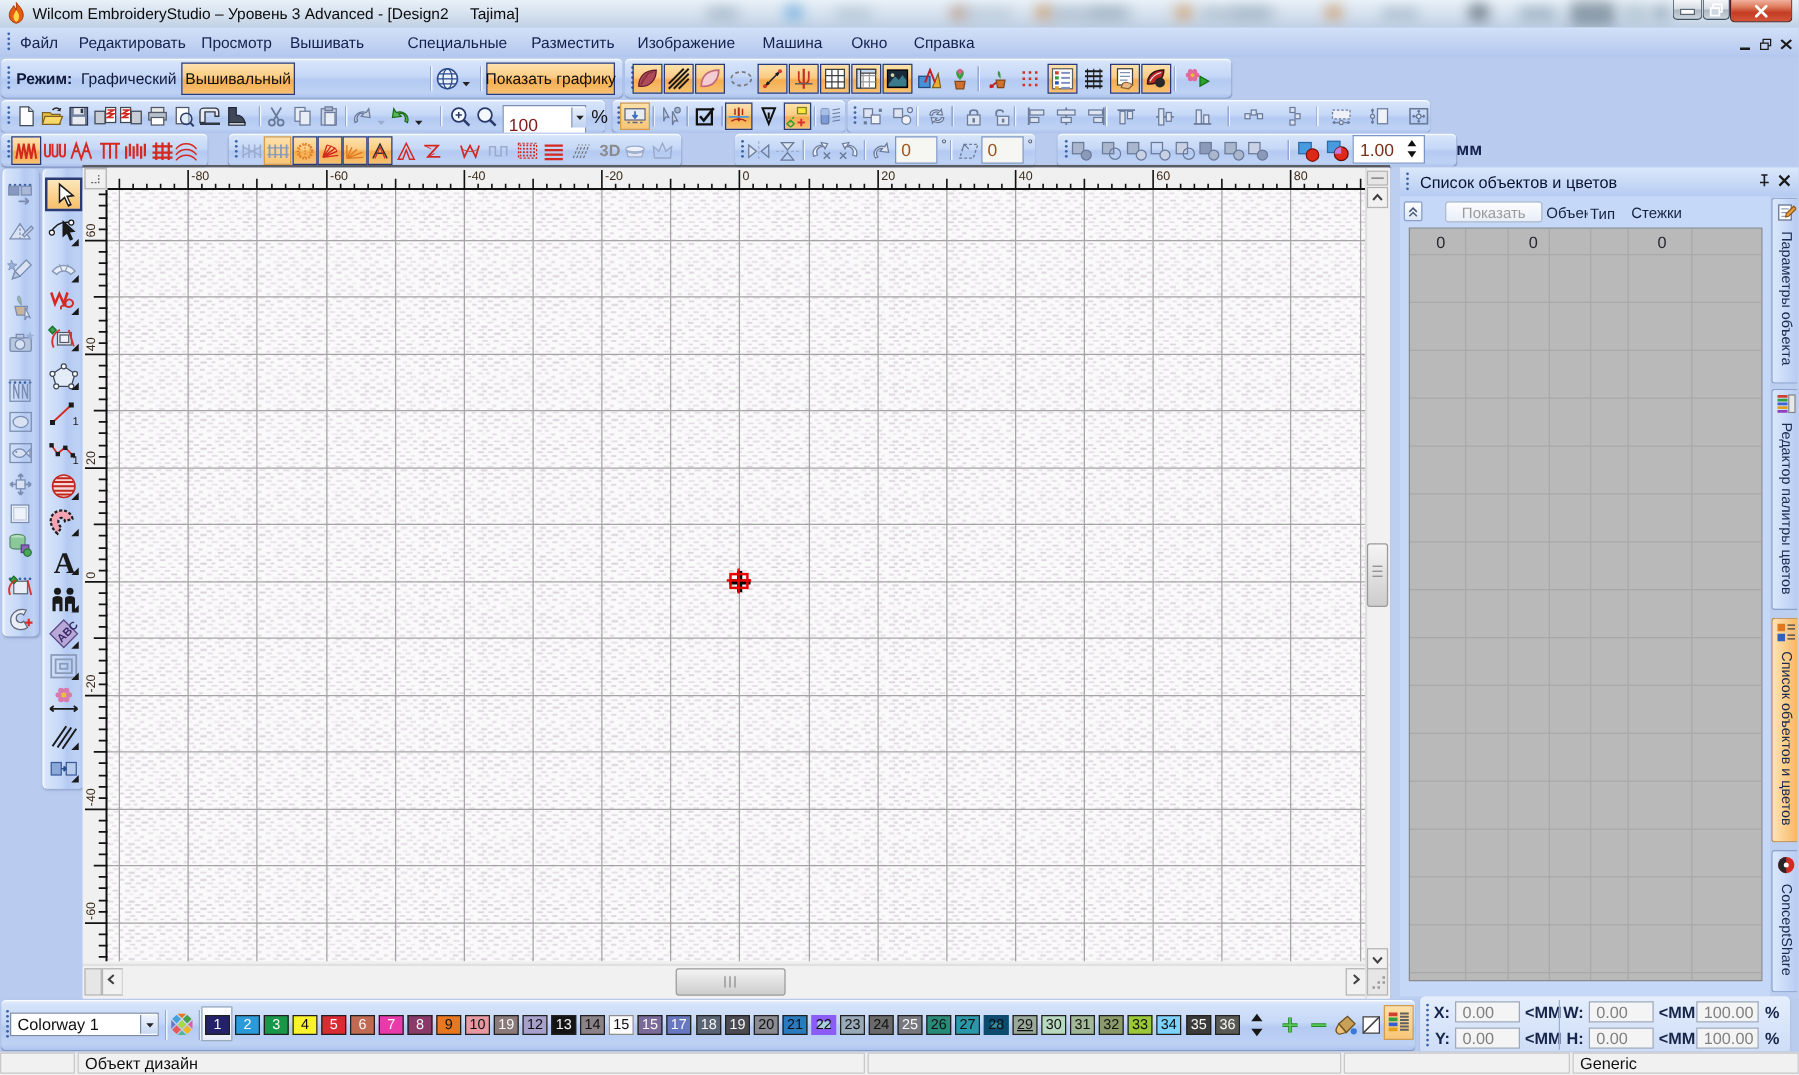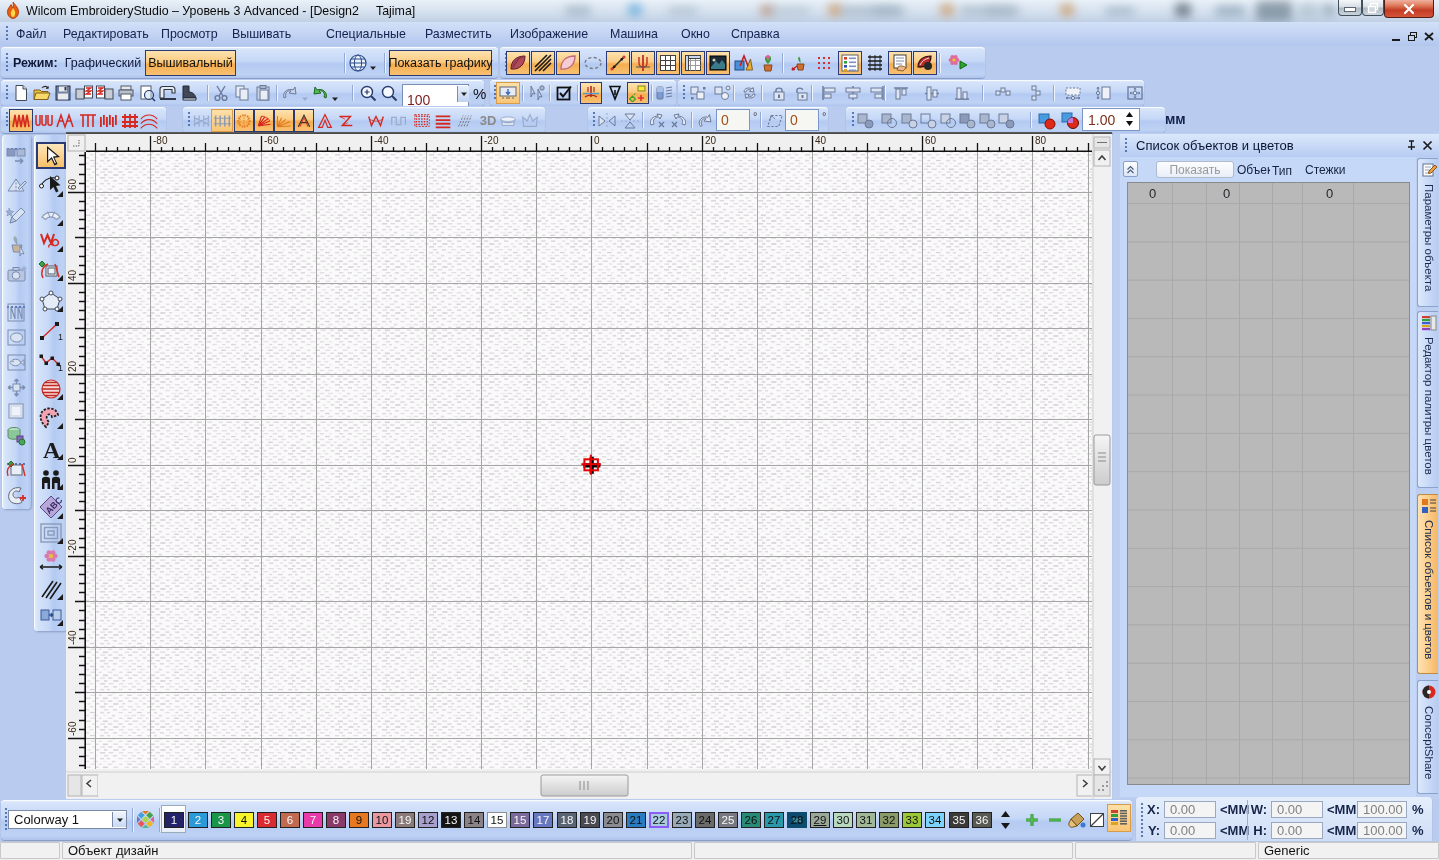--- a/index.html
+++ b/index.html
@@ -1418,21 +1418,21 @@
 <div class="" style="position:absolute;left:418px;top:812px;width:20px;height:16px;background:#a8a0cc;border:1px solid #202020;box-sizing:border-box;display:flex;align-items:center;justify-content:center;font-size:11.5px;color:#101010;">12</div>
 <div class="" style="position:absolute;left:441px;top:812px;width:20px;height:16px;background:#141414;border:1px solid #202020;box-sizing:border-box;display:flex;align-items:center;justify-content:center;font-size:11.5px;color:#f8f8f8;">13</div>
 <div class="" style="position:absolute;left:464px;top:812px;width:20px;height:16px;background:#8a8286;border:1px solid #202020;box-sizing:border-box;display:flex;align-items:center;justify-content:center;font-size:11.5px;color:#101010;">14</div>
 <div class="" style="position:absolute;left:487px;top:812px;width:20px;height:16px;background:#fcfcfc;border:1px solid #909090;box-sizing:border-box;display:flex;align-items:center;justify-content:center;font-size:11.5px;color:#101010;">15</div>
 <div class="" style="position:absolute;left:510px;top:812px;width:20px;height:16px;background:#7a6a9a;border:1px solid #202020;box-sizing:border-box;display:flex;align-items:center;justify-content:center;font-size:11.5px;color:#f8f8f8;">15</div>
 <div class="" style="position:absolute;left:533px;top:812px;width:20px;height:16px;background:#6878c0;border:1px solid #202020;box-sizing:border-box;display:flex;align-items:center;justify-content:center;font-size:11.5px;color:#f8f8f8;">17</div>
 <div class="" style="position:absolute;left:557px;top:812px;width:20px;height:16px;background:#5a6474;border:1px solid #202020;box-sizing:border-box;display:flex;align-items:center;justify-content:center;font-size:11.5px;color:#f8f8f8;">18</div>
 <div class="" style="position:absolute;left:580px;top:812px;width:20px;height:16px;background:#4a4a52;border:1px solid #202020;box-sizing:border-box;display:flex;align-items:center;justify-content:center;font-size:11.5px;color:#f8f8f8;">19</div>
 <div class="" style="position:absolute;left:603px;top:812px;width:20px;height:16px;background:#8a8a92;border:1px solid #202020;box-sizing:border-box;display:flex;align-items:center;justify-content:center;font-size:11.5px;color:#101010;">20</div>
 <div class="" style="position:absolute;left:626px;top:812px;width:20px;height:16px;background:#2a7ac0;border:1px solid #202020;box-sizing:border-box;display:flex;align-items:center;justify-content:center;font-size:11.5px;color:#101010;">21</div>
-<div class="" style="position:absolute;left:649px;top:812px;width:20px;height:16px;background:#a8cce0;border:2px solid #8b5cf6;box-sizing:border-box;display:flex;align-items:center;justify-content:center;font-size:11.5px;color:#101010;">22</div>
+<div class="" style="position:absolute;left:649px;top:812px;width:20px;height:16px;background:#a8cce0;border:5px solid #8b5cf6;box-sizing:border-box;display:flex;align-items:center;justify-content:center;font-size:11.5px;color:#101010;">22</div>
 <div class="" style="position:absolute;left:672px;top:812px;width:20px;height:16px;background:#98aab8;border:1px solid #202020;box-sizing:border-box;display:flex;align-items:center;justify-content:center;font-size:11.5px;color:#101010;">23</div>
 <div class="" style="position:absolute;left:695px;top:812px;width:20px;height:16px;background:#6a6a6a;border:1px solid #202020;box-sizing:border-box;display:flex;align-items:center;justify-content:center;font-size:11.5px;color:#101010;">24</div>
 <div class="" style="position:absolute;left:718px;top:812px;width:20px;height:16px;background:#787880;border:1px solid #202020;box-sizing:border-box;display:flex;align-items:center;justify-content:center;font-size:11.5px;color:#f8f8f8;">25</div>
 <div class="" style="position:absolute;left:741px;top:812px;width:20px;height:16px;background:#2a8a78;border:1px solid #202020;box-sizing:border-box;display:flex;align-items:center;justify-content:center;font-size:11.5px;color:#101010;">26</div>
 <div class="" style="position:absolute;left:764px;top:812px;width:20px;height:16px;background:#2a98a8;border:1px solid #202020;box-sizing:border-box;display:flex;align-items:center;justify-content:center;font-size:11.5px;color:#101010;">27</div>
 <div class="" style="position:absolute;left:787px;top:812px;width:20px;height:16px;background:#3a8a9a;border:6px solid #0c4a6e;box-sizing:border-box;display:flex;align-items:center;justify-content:center;font-size:11.5px;color:#101010;">28</div>
 <div class="" style="position:absolute;left:810px;top:812px;width:20px;height:16px;background:#9aa89a;border:1px solid #202020;box-sizing:border-box;display:flex;align-items:center;justify-content:center;font-size:11.5px;color:#101010;text-decoration:underline;">29</div>
 <div class="" style="position:absolute;left:833px;top:812px;width:20px;height:16px;background:#b8d8c0;border:1px solid #202020;box-sizing:border-box;display:flex;align-items:center;justify-content:center;font-size:11.5px;color:#101010;">30</div>
 <div class="" style="position:absolute;left:856px;top:812px;width:20px;height:16px;background:#a0b898;border:1px solid #202020;box-sizing:border-box;display:flex;align-items:center;justify-content:center;font-size:11.5px;color:#101010;">31</div>
 <div class="" style="position:absolute;left:879px;top:812px;width:20px;height:16px;background:#8a9a68;border:1px solid #202020;box-sizing:border-box;display:flex;align-items:center;justify-content:center;font-size:11.5px;color:#101010;">32</div>

